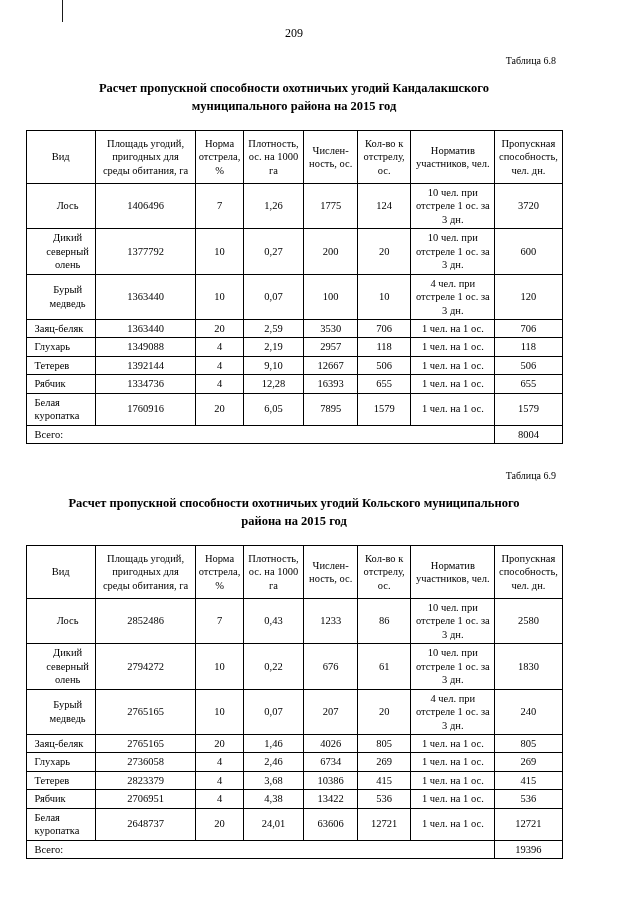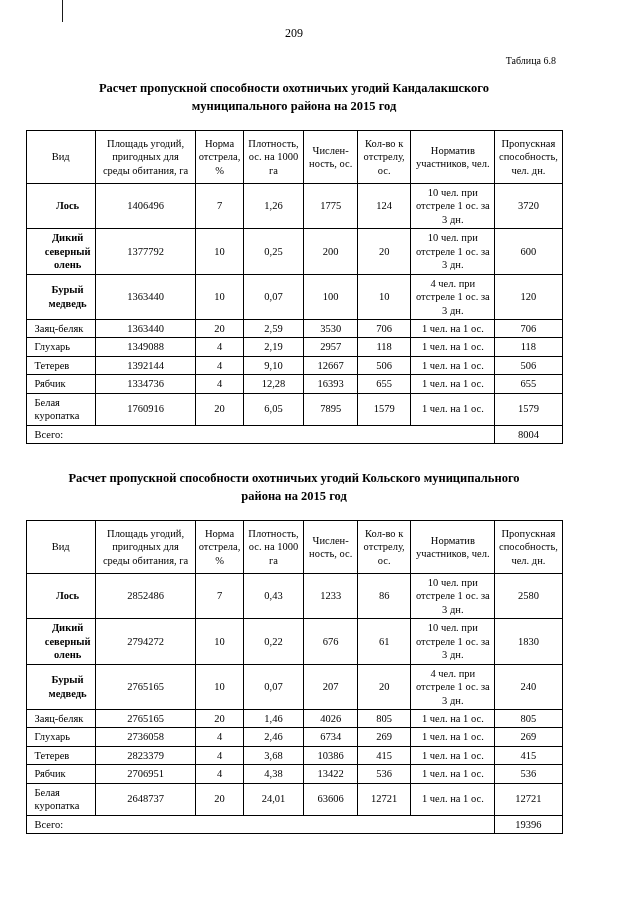--- a/index.html
+++ b/index.html
@@ -71,21 +71,20 @@
   col.c5 { width: 51px; }
   col.c6 { width: 80px; }
   col.c7 { width: 64px; }
   table.data-table tbody td:first-child {
     text-align: left;
     padding-left: 8px;
   }
   table.data-table tbody tr:nth-child(-n+3) td:first-child {
     text-align: center;
     padding-left: 16px;
-    font-weight: bold;
   }
 </style>
 </head>
 <body>
 
 <div class="page">
   <div class="scan-artifact"></div>
 
   <div class="page-number">209</div>
 
@@ -123,21 +122,21 @@
             <td>1,26</td>
             <td>1775</td>
             <td>124</td>
             <td>10 чел. при отстреле 1 ос. за 3 дн.</td>
             <td>3720</td>
           </tr>
           <tr>
             <td>Дикий северный олень</td>
             <td>1377792</td>
             <td>10</td>
-            <td>0,25</td>
+            <td>0,27</td>
             <td>200</td>
             <td>20</td>
             <td>10 чел. при отстреле 1 ос. за 3 дн.</td>
             <td>600</td>
           </tr>
           <tr>
             <td>Бурый медведь</td>
             <td>1363440</td>
             <td>10</td>
             <td>0,07</td>
@@ -198,20 +197,21 @@
           </tr>
           <tr>
             <td colspan="7">Всего:</td>
             <td>8004</td>
           </tr>
         </tbody>
     </table>
   </section>
 
   <section class="table-block">
+    <div class="table-label">Таблица 6.9</div>
     <div class="table-title">Расчет пропускной способности охотничьих угодий Кольского муниципального района на 2015 год</div>
     <table class="data-table" data-table="1">
       <colgroup>
         <col class="c0">
           <col class="c1">
           <col class="c2">
           <col class="c3">
         <col class="c4">
           <col class="c5">
           <col class="c6">

